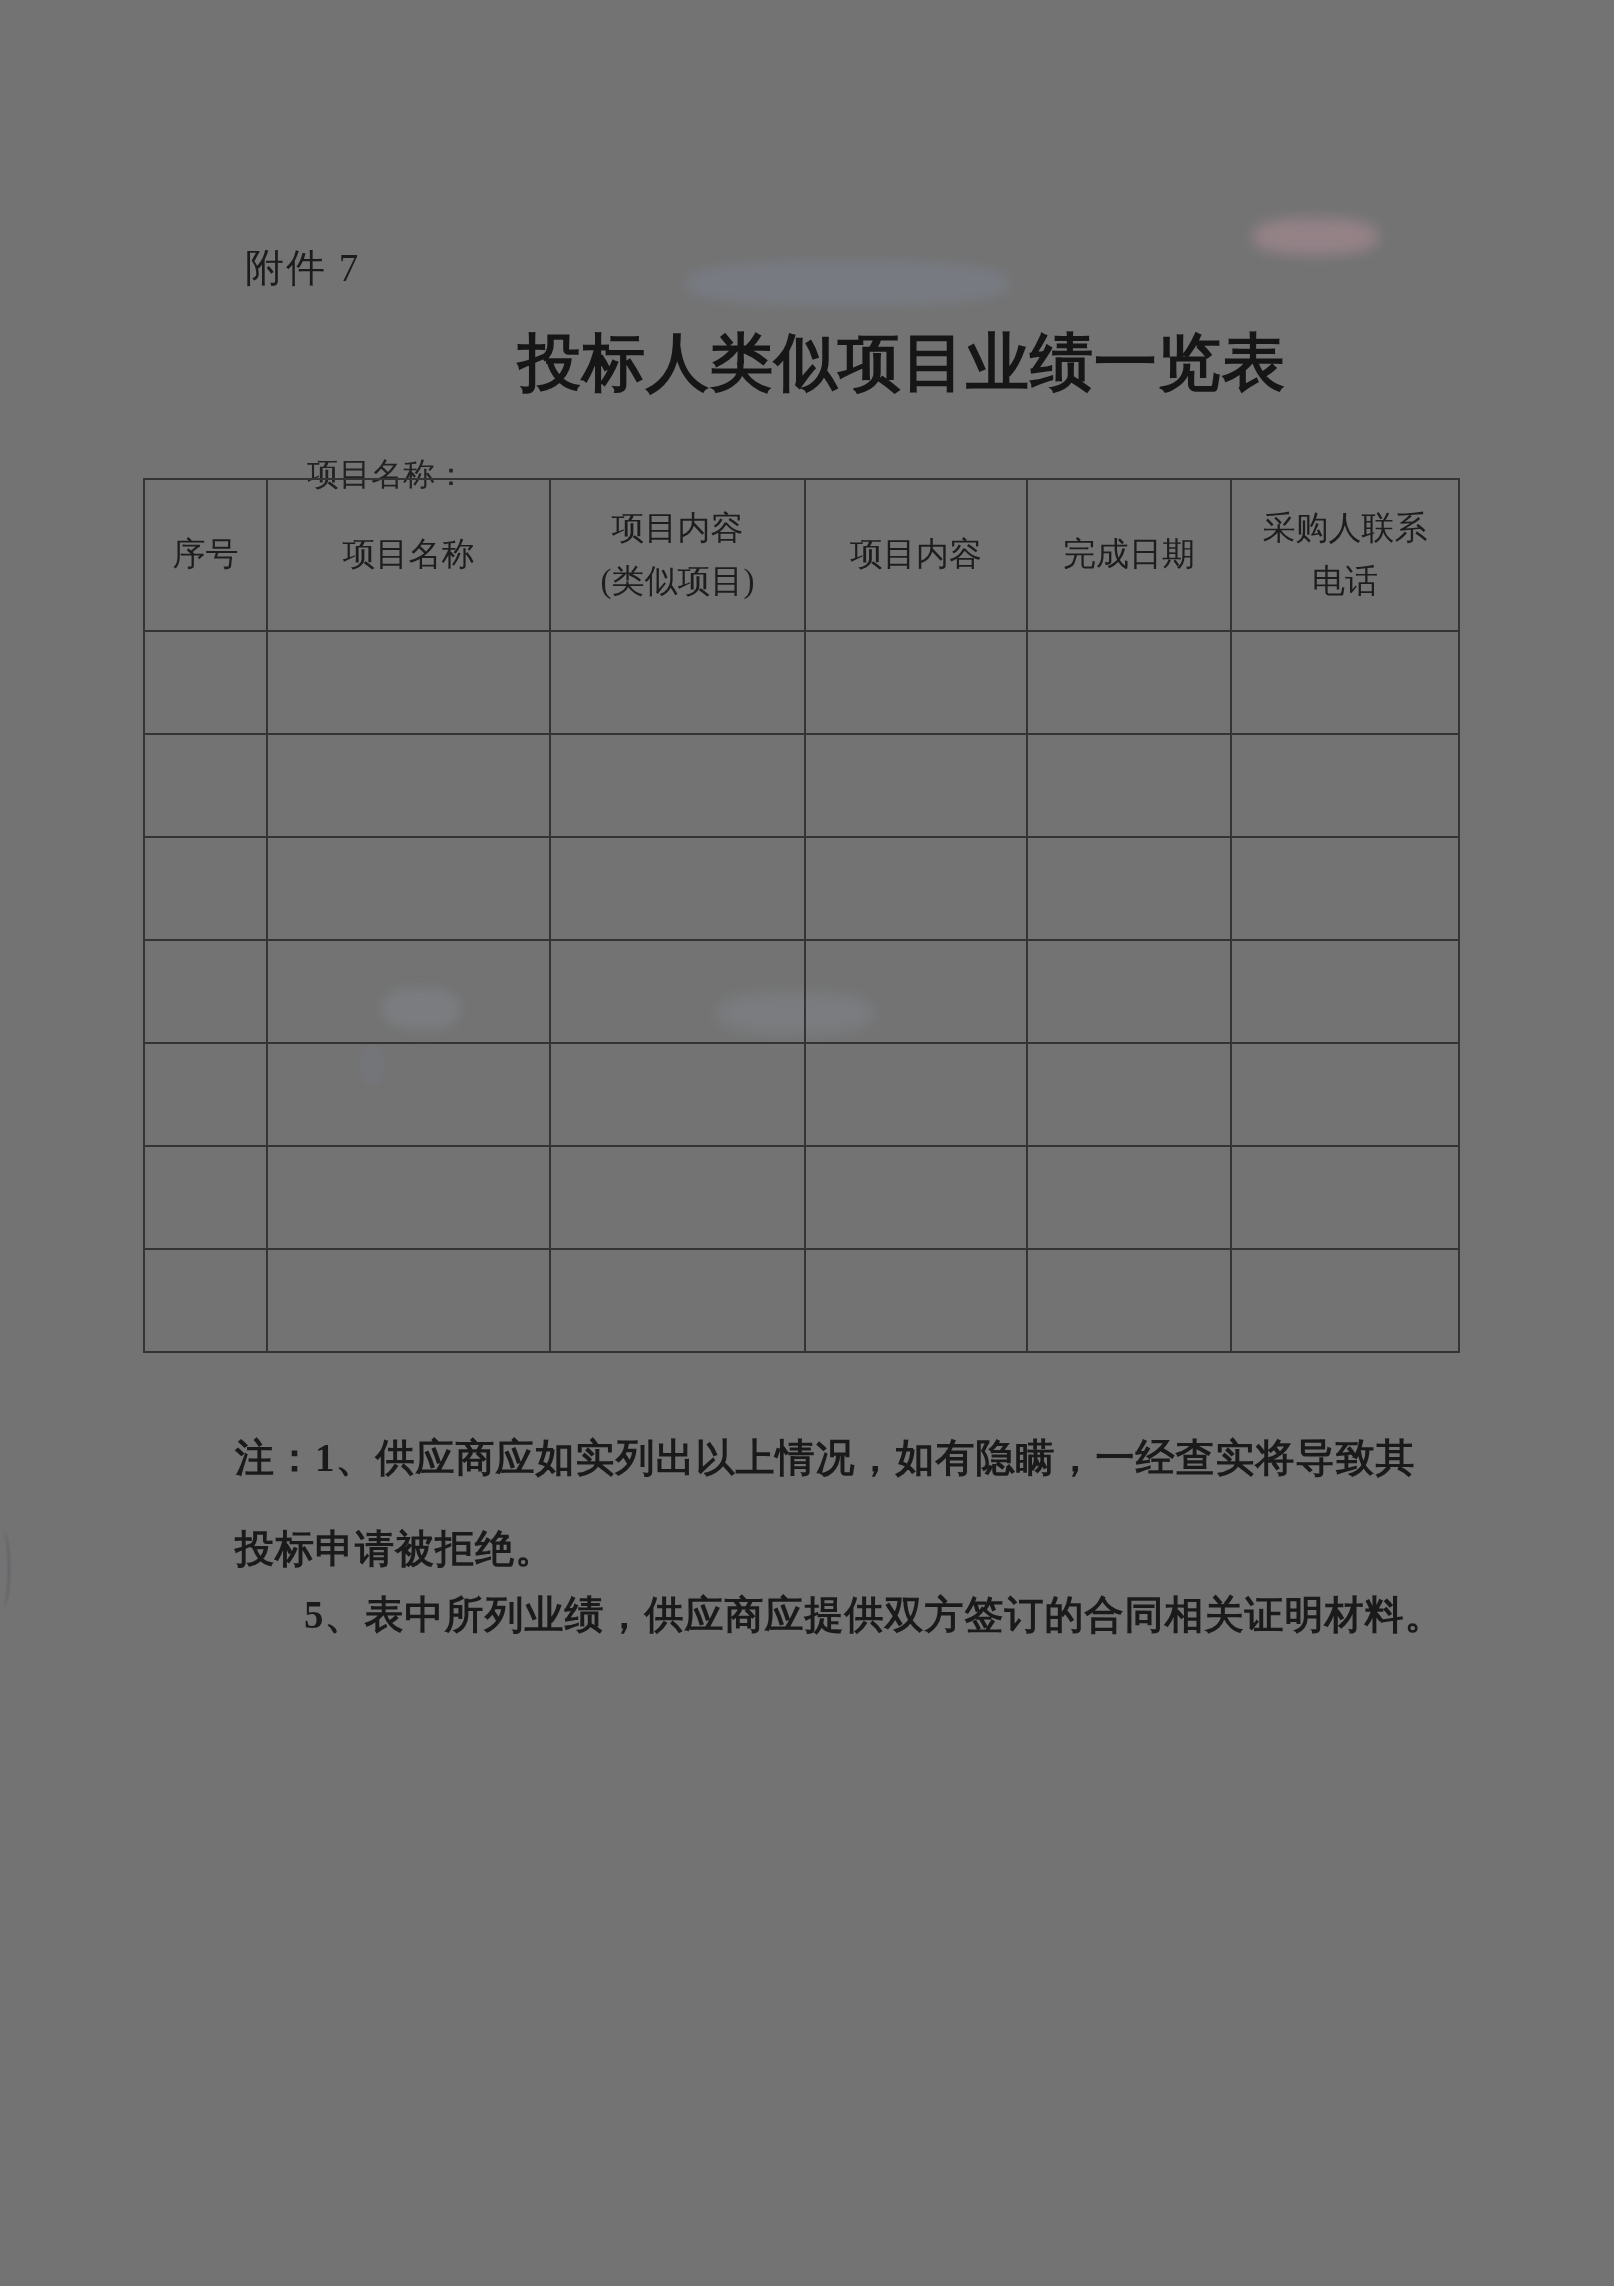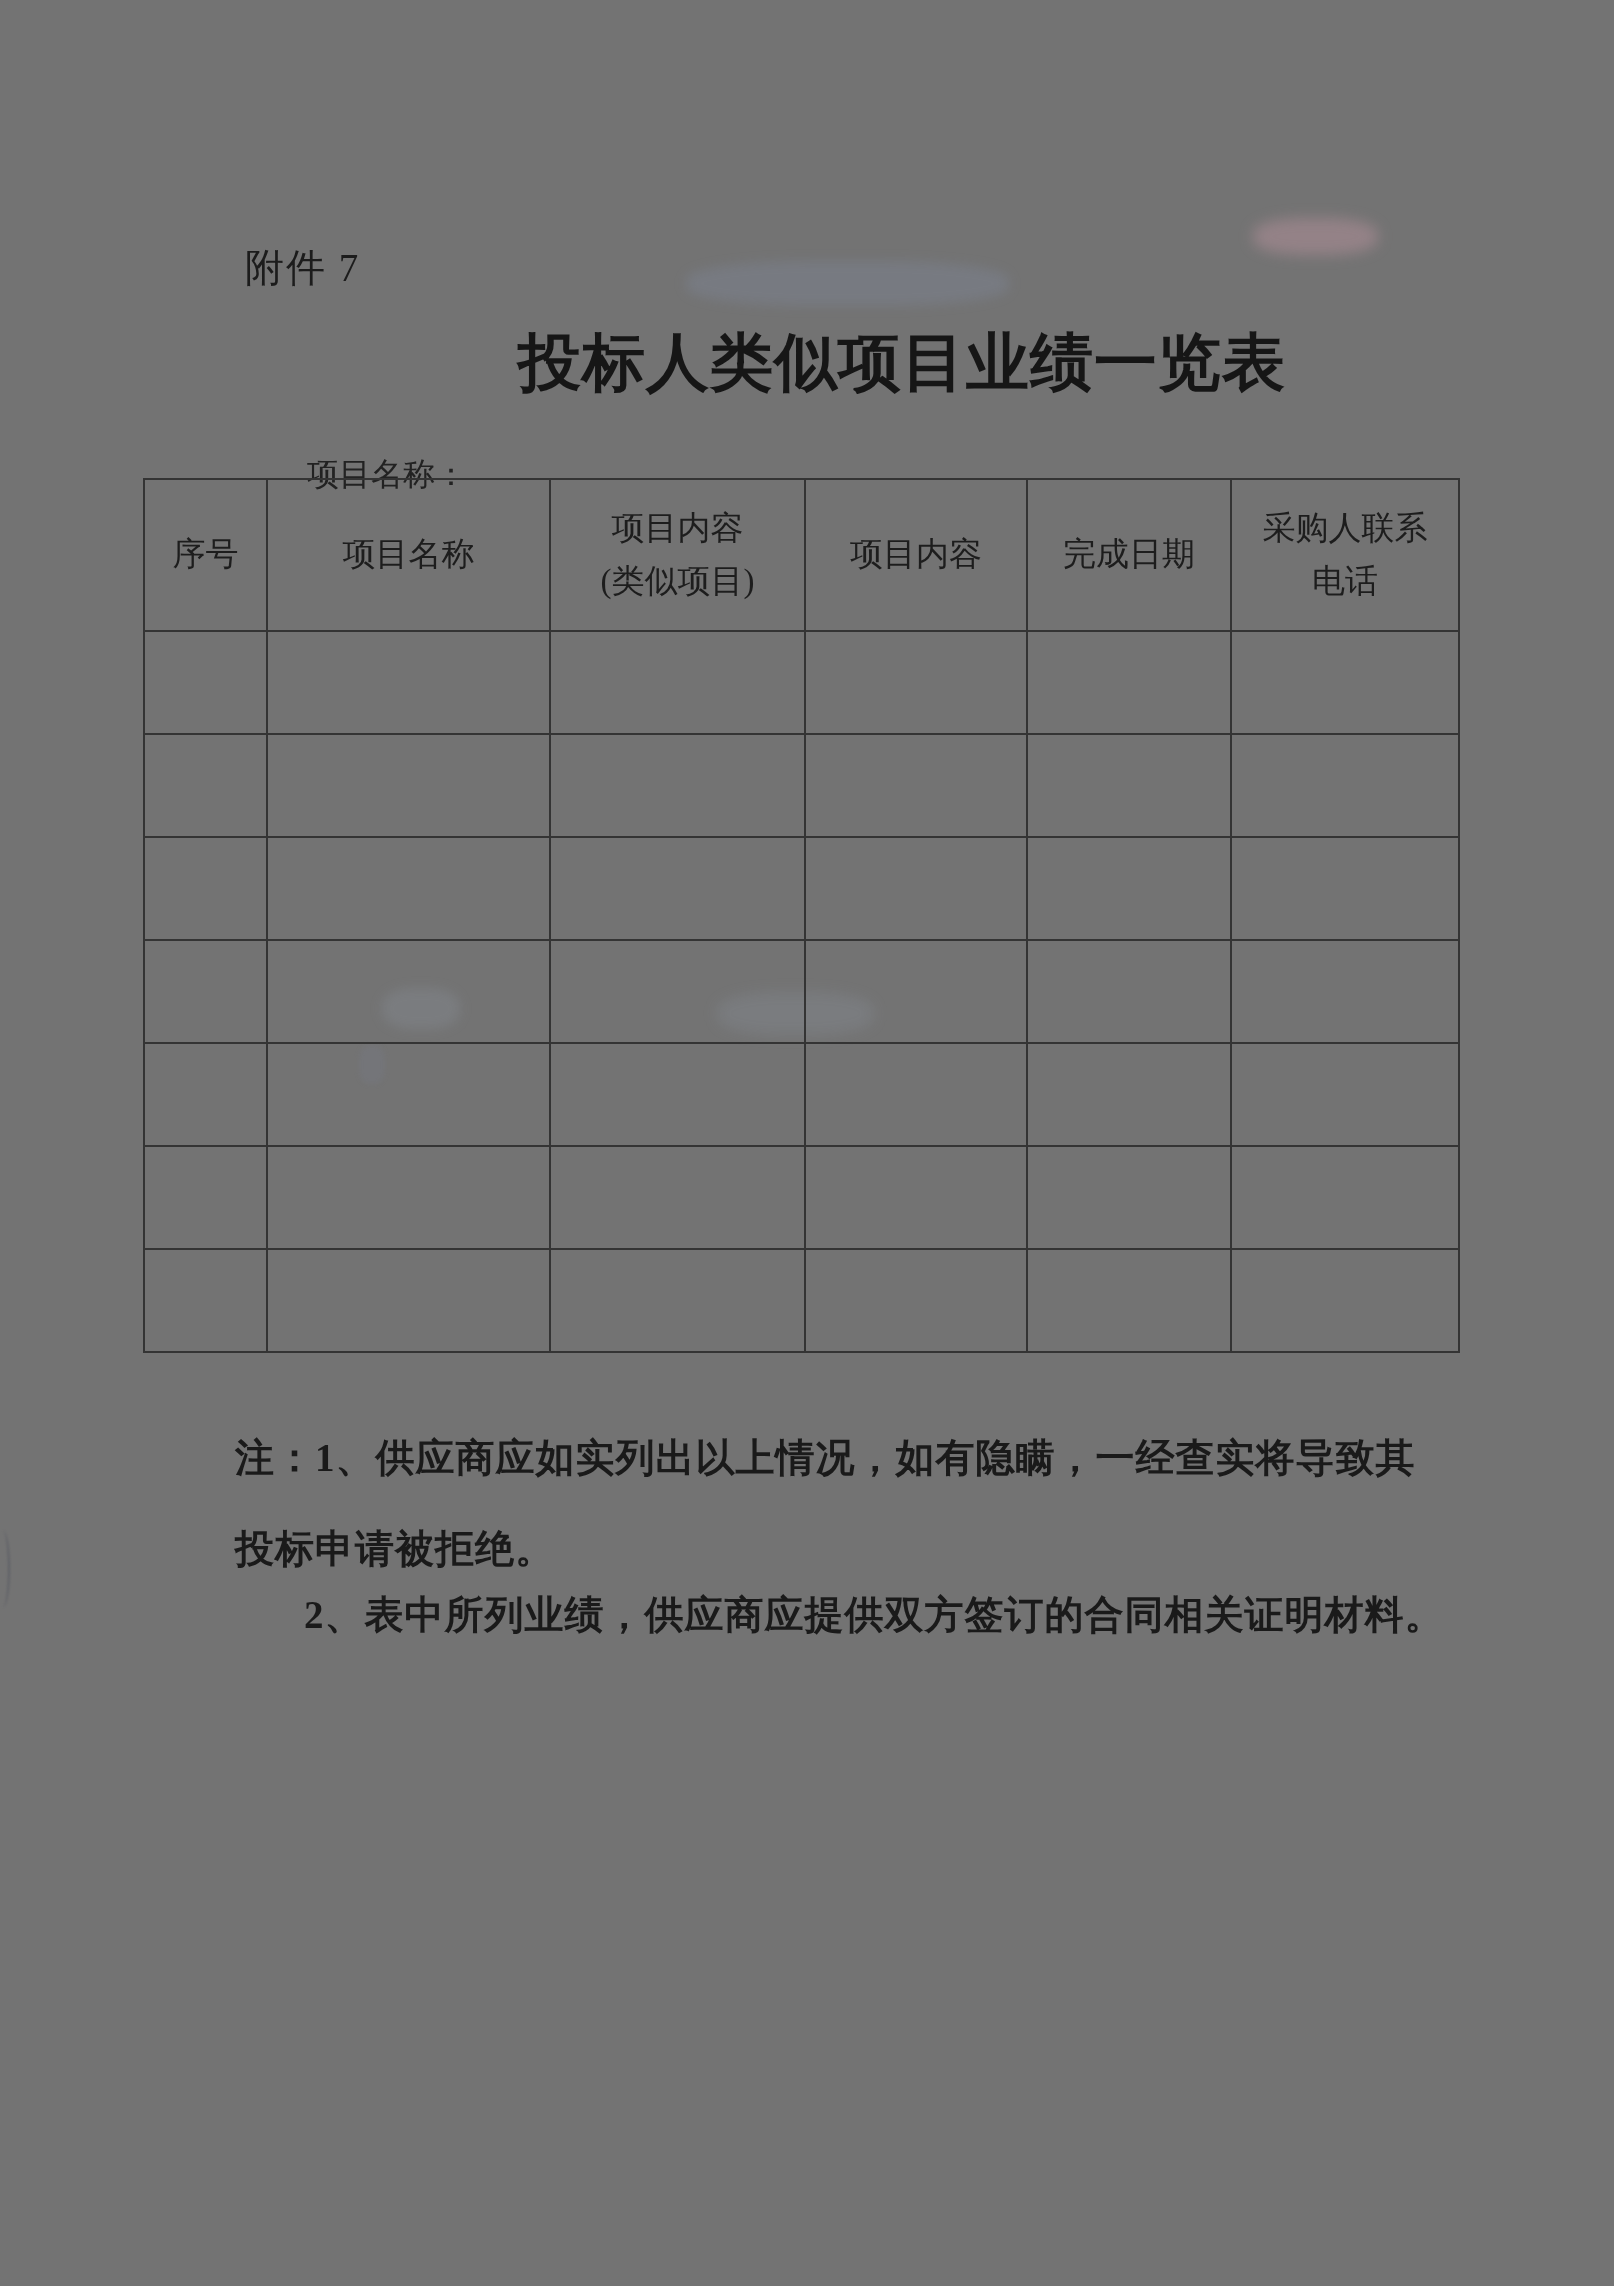--- a/index.html
+++ b/index.html
@@ -189,16 +189,16 @@
           <td></td>
           <td></td>
         </tr>
       </tbody>
   </table>
 
   <div class="note-line note-1">注：1、供应商应如实列出以上情况，如有隐瞒，一经查实将导致其</div>
 
   <div class="note-line note-2">投标申请被拒绝。</div>
 
-  <div class="note-line note-3">2、表中所列业绩，供应商应提供双方签订的合同相关证明材料。</div>
+  <div class="note-line note-3">5、表中所列业绩，供应商应提供双方签订的合同相关证明材料。</div>
 
 </div>
 
 
 </body></html>

